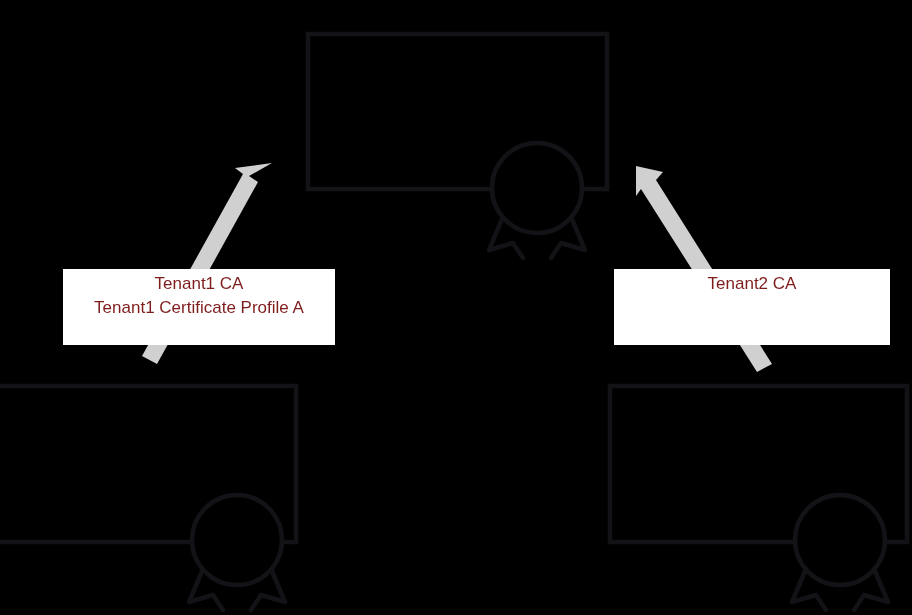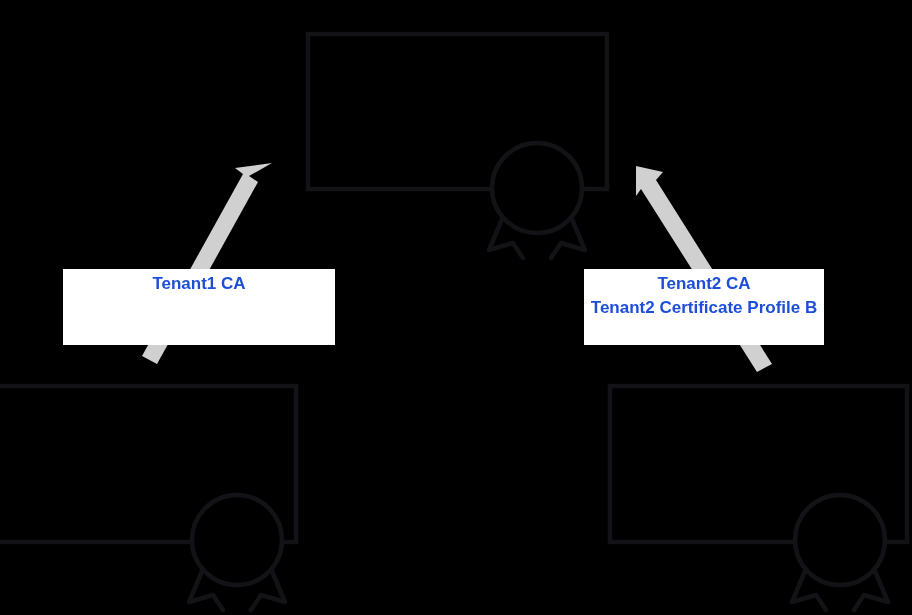--- a/index.html
+++ b/index.html
@@ -24,44 +24,44 @@
     position: absolute;
     left: 0;
     top: 0;
     width: 912px;
     height: 615px;
     display: block;
   }
   .label-box {
     position: absolute;
     background: #ffffff;
-    color: #1d4ed8;
+    color: #7f1d1d;
     font-family: "Liberation Sans", sans-serif;
-    font-weight: bold;
+    font-weight: normal;
     font-size: 17px;
     line-height: 24px;
     text-align: center;
     padding: 3px 6px 4px 6px;
     box-sizing: border-box;
     white-space: nowrap;
   }
   .label-line {
     display: block;
     white-space: nowrap;
   }
   #label-tenant1 {
     left: 63px;
     top: 269px;
     width: 272px;
     height: 76px;
   }
   #label-tenant2 {
-    left: 584px;
+    left: 614px;
     top: 269px;
-    width: 240px;
+    width: 276px;
     height: 76px;
   }
 </style>
 </head>
 <body>
 
 <div id="canvas">
 
   <svg id="diagram-svg" viewBox="0 0 912 615" xmlns="http://www.w3.org/2000/svg">
 
@@ -108,20 +108,20 @@
                L 757 372
                L 641 189
                L 636 196
                Z" fill="#d0d0d0" stroke="none"></path>
     </g>
 
   </svg>
 
   <div class="label-box" id="label-tenant1">
     <span class="label-line">Tenant1 CA</span>
+    <span class="label-line">Tenant1 Certificate Profile A</span>
   </div>
 
   <div class="label-box" id="label-tenant2">
     <span class="label-line">Tenant2 CA</span>
-    <span class="label-line">Tenant2 Certificate Profile B</span>
   </div>
 
 </div>
 
 </body></html>

